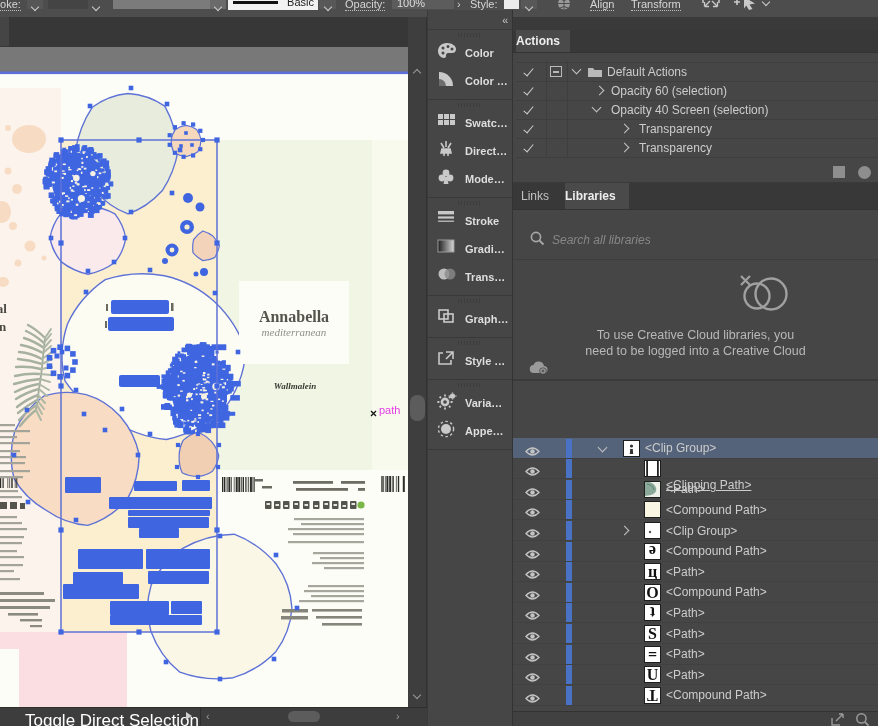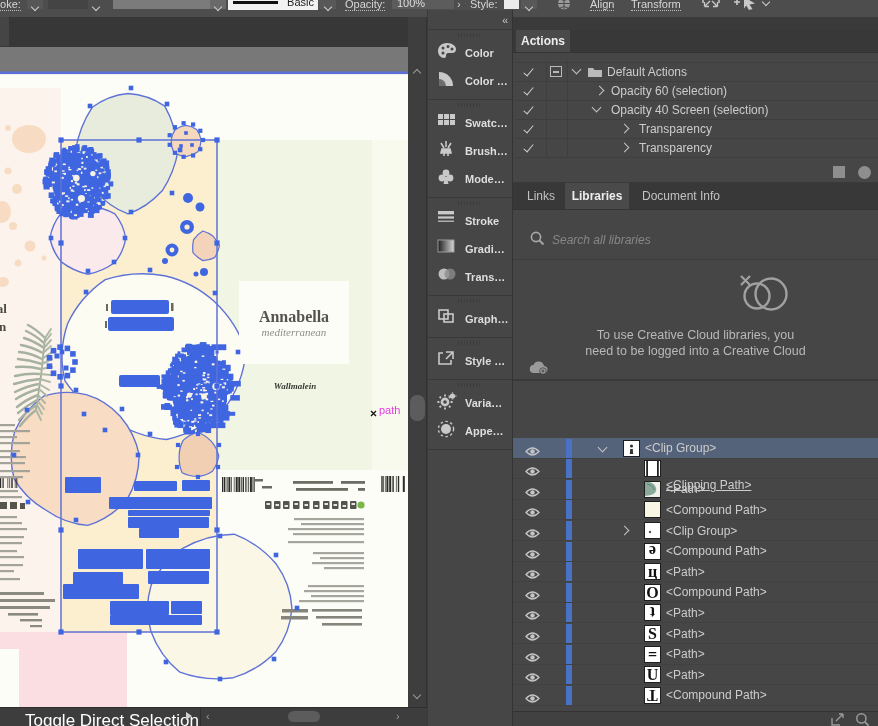--- a/index.html
+++ b/index.html
@@ -27,21 +27,21 @@
 #strip{position:absolute;left:427px;top:10px;width:86px;height:716px;background:#464646;border-left:1px solid #3a3a3a;border-right:1px solid #333}
 .griprow{height:4px;margin:3px auto 2px;width:24px;
 background:repeating-linear-gradient(90deg,#3c3c3c 0 1px,transparent 1px 3px)}
 .srow{position:relative;height:28px;color:#dedede;font-size:11px;font-weight:bold}
 .srow .ic{position:absolute;left:9px;top:3px;width:20px;height:20px}
 .srow .tx{position:absolute;left:37px;top:8px;white-space:nowrap}
 .sdiv{border-top:1px solid #393939;margin-top:4px}
 
 .panel{position:absolute;left:513px;width:365px;background:#464646}
 .tabbar{position:absolute;left:0;top:0;width:100%;background:#383838;border-bottom:1px solid #333}
-.tab{position:absolute;top:0;height:100%;font-size:12px;color:#c2c2c2;text-align:center}
+.tab{position:absolute;top:0;height:100%;font-size:12px;color:#c2c2c2;}
 .tab.active{background:#4a4a4a;color:#ededed;font-weight:bold}
 .ck:before{content:"";position:absolute;left:3px;top:0px;width:4px;height:9px;
 border-right:1.8px solid #cfcfcf;border-bottom:1.8px solid #cfcfcf;transform:rotate(40deg)}
 .rowline{position:absolute;left:3px;right:0;border-top:1px solid #3e3e3e}
 .chr:before{content:"";display:block;width:6px;height:6px;border-right:1.6px solid #c4c4c4;border-top:1.6px solid #c4c4c4;transform:rotate(45deg)}
 .chd:before{content:"";display:block;width:6px;height:6px;border-right:1.6px solid #c4c4c4;border-bottom:1.6px solid #c4c4c4;transform:rotate(45deg);margin-top:-2px}
 .ptext{font-size:12px;color:#cccccc;position:absolute;white-space:nowrap}
 
 .lrow{position:absolute;left:0;width:365px;height:21px;border-bottom:1px solid #414141}
 .eye{position:absolute;left:12px;top:5px;width:15px;height:11px}
@@ -1410,21 +1410,21 @@
         <span class="tx">Swatc…</span>
       </div>
       <div class="srow">
         <span class="ic"><svg width="18" height="18" viewBox="0 0 18 18">
             <g stroke="#c9c9c9" stroke-width="1.6" fill="none">
               <path d="M9,1 v6 M4,3 l3,5 M14,3 l-3,5"></path>
               <path d="M5,9 h8 l1,4 h-10 z" fill="#c9c9c9"></path>
               <path d="M7,13 v3 M11,13 v3"></path>
             </g>
           </svg></span>
-        <span class="tx">Brush…</span>
+        <span class="tx">Direct…</span>
       </div>
       <div class="srow">
         <span class="ic"><svg width="18" height="18" viewBox="0 0 18 18">
             <g fill="#c9c9c9">
               <circle cx="9" cy="5" r="3.4"></circle>
               <circle cx="5" cy="10" r="3.4"></circle>
               <circle cx="13" cy="10" r="3.4"></circle>
               <path d="M8,9 h2 l1.5,7 h-5 z"></path>
             </g>
           </svg></span>
@@ -1541,21 +1541,20 @@
         <div class="ptext" style="left:126px;top:88px">Transparency</div>
         <div class="rowline" style="top:104px"></div>
         <div class="abs" style="left:320px;top:113px;width:12px;height:12px;background:#8e8e8e"></div>
         <div class="abs" style="left:345px;top:113px;width:13px;height:13px;background:#8e8e8e;border-radius:50%"></div>
       </div>
     </div>
 <div class="panel" id="libs" style="top:183px;height:196px">
       <div class="tabbar" style="height:27px">
         <div class="tab" style="left:8px;width:40px;line-height:27px">Links</div>
         <div class="tab active" style="left:52px;width:64px;line-height:27px">Libraries</div>
-        <div class="tab" style="left:118px;width:100px;line-height:27px">Document Info</div>
       </div>
       <div class="abs" style="left:0;top:27px;width:365px;height:169px;background:#464646">
         <svg class="abs" style="left:17px;top:21px" width="15" height="15" viewBox="0 0 15 15">
           <circle cx="6" cy="6" r="4.6" fill="none" stroke="#a8a8a8" stroke-width="1.6"></circle>
           <path d="M9.5,9.5 L13.5,13.5" stroke="#a8a8a8" stroke-width="1.8"></path>
         </svg>
         <div class="abs" style="left:39px;top:23px;font-size:12px;font-style:italic;color:#878787">Search all libraries</div>
         <div class="abs" style="left:0;top:49px;width:365px;height:1px;background:#3d3d3d"></div>
         <svg class="abs" style="left:222px;top:55px" width="56" height="52" viewBox="0 0 56 52">
           <path d="M6,11 l9,9 m0,-9 l-9,9" stroke="#a0a0a0" stroke-width="2.2"></path>

